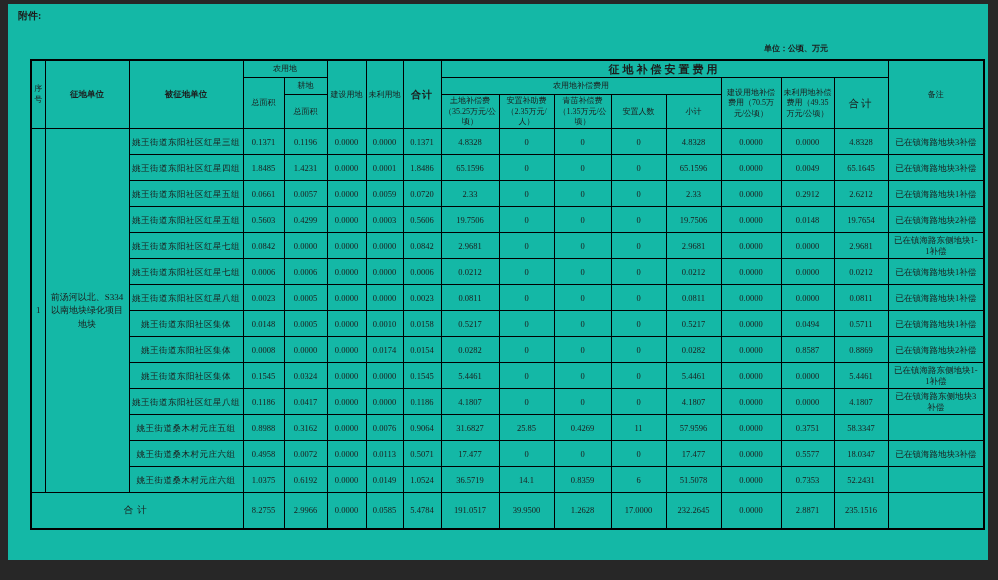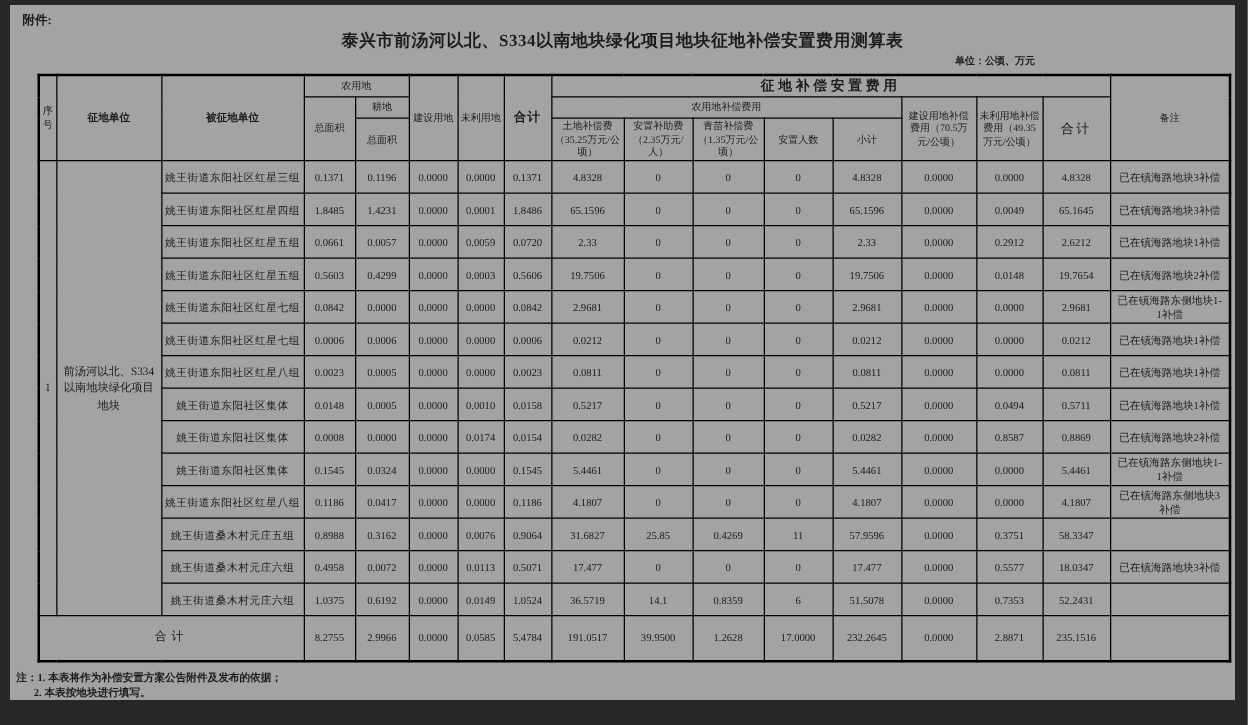--- a/index.html
+++ b/index.html
@@ -3,21 +3,21 @@
 <meta charset="utf-8">
 <style>
   html,body { margin:0; padding:0; }
   body {
     width:998px; height:580px; position:relative;
     background:#272727;
     font-family:"Liberation Serif","DejaVu Serif",serif;
   }
   .page {
     position:absolute; left:8px; top:4px; width:980px; height:556px;
-    background:#a3a3a3; color:#1c1c1c;
+    background:#14b8a6; color:#1c1c1c;
   }
   .attach {
     position:absolute; left:10px; top:5px;
     font-size:10px; font-weight:bold;
   }
   .title {
     position:absolute; left:0; right:0; top:20px; text-align:center;
     font-size:13.5px; font-weight:bold; letter-spacing:0.5px;
   }
   .unit-note {
@@ -56,21 +56,20 @@
   }
   .notes .n2 { padding-left:14px; }
 </style>
 </head>
 <body>
 
 <div class="page">
 
   <div class="attach">附件:</div>
 
-  <div class="title">泰兴市前汤河以北、S334以南地块绿化项目地块征地补偿安置费用测算表</div>
 
   <div class="unit-note">单位：公顷、万元</div>
 
   <table class="main">
     <colgroup>
       <col style="width:14px">
         <col style="width:84px">
         <col style="width:114px">
       <col style="width:41px">
         <col style="width:43px">
@@ -370,18 +369,14 @@
           <td class="num-cell">17.0000</td>
           <td class="num-cell">232.2645</td>
           <td class="num-cell">0.0000</td>
           <td class="num-cell">2.8871</td>
           <td class="num-cell">235.1516</td>
           <td class="remark-cell"></td>
         </tr>
       </tbody>
   </table>
 
-  <div class="notes">
-    <div class="n1">注：1. 本表将作为补偿安置方案公告附件及发布的依据；</div>
-    <div class="n2">2. 本表按地块进行填写。</div>
-  </div>
 
 </div>
 
 </body></html>

